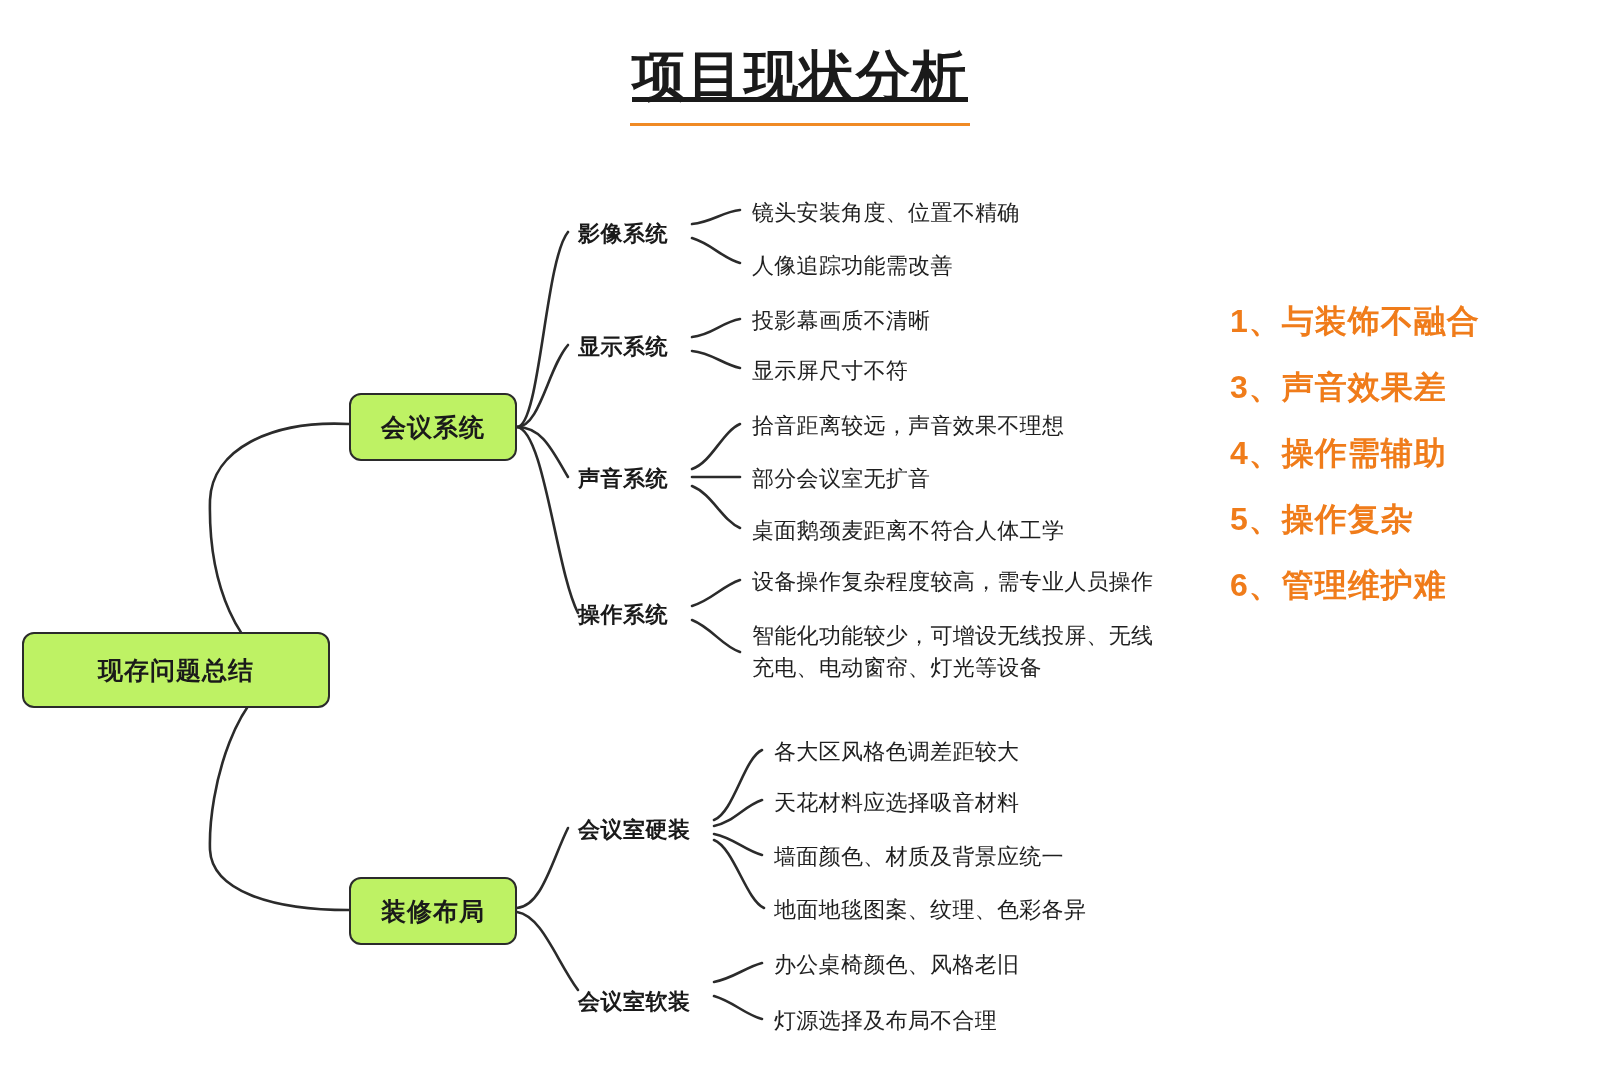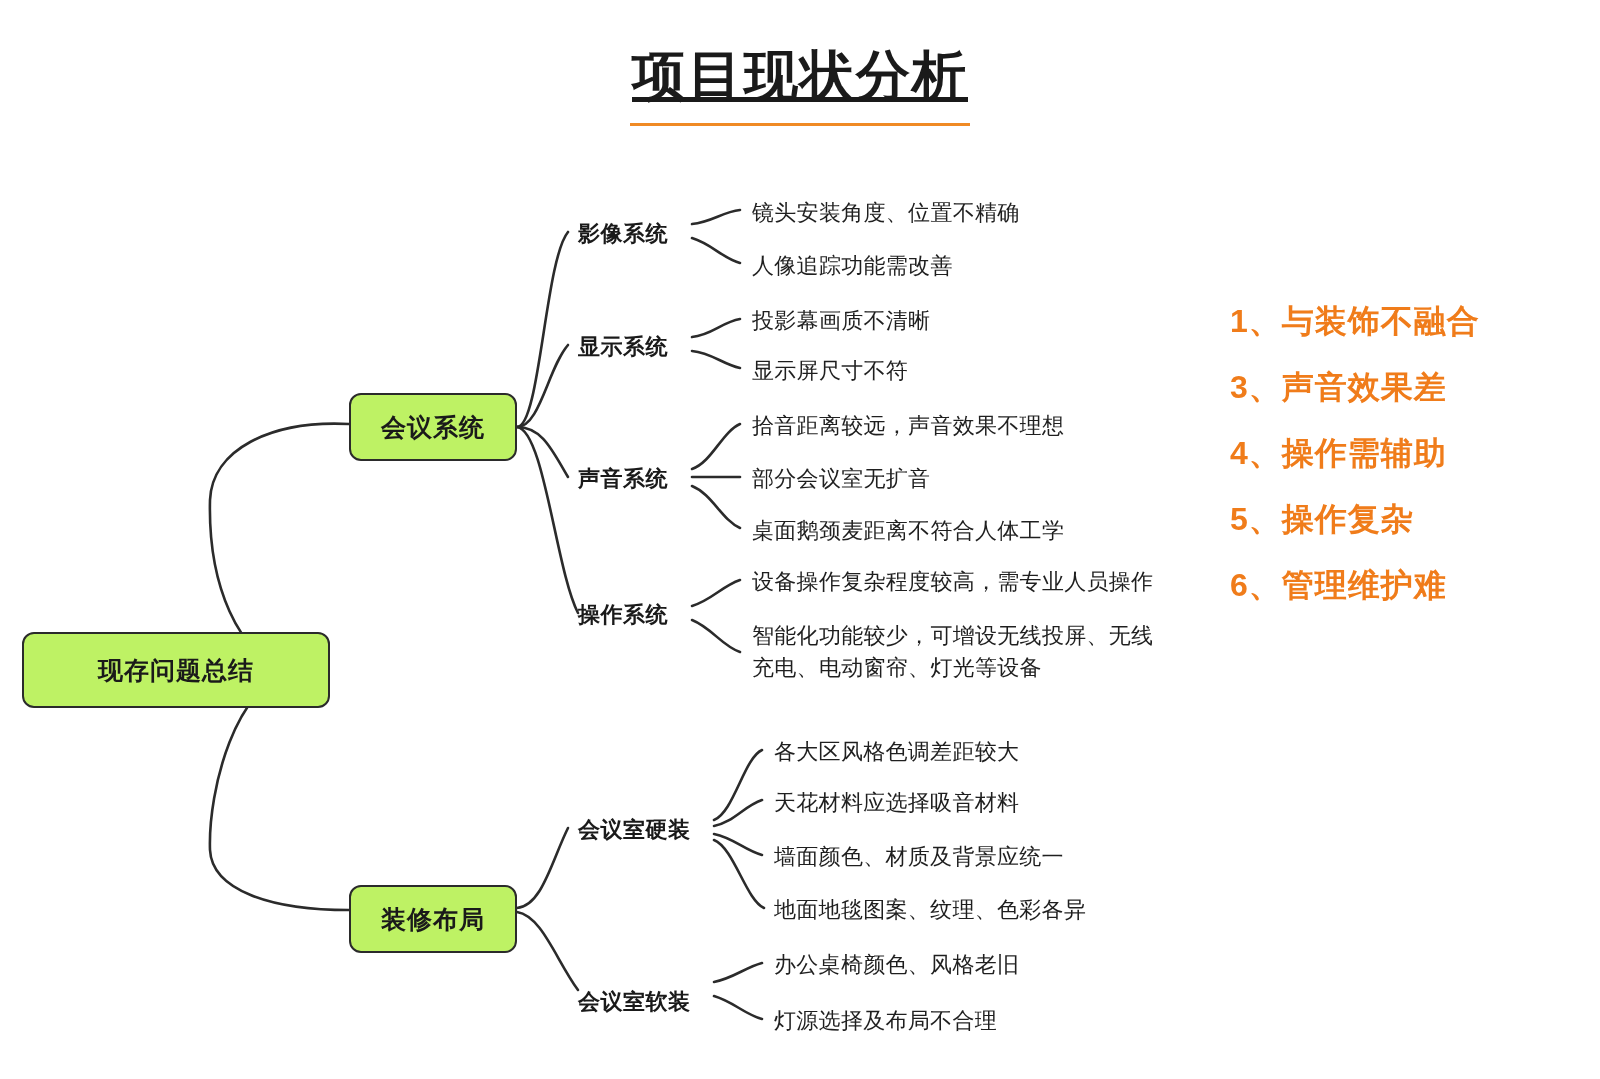--- a/index.html
+++ b/index.html
@@ -74,21 +74,20 @@
     left: 349px;
     top: 393px;
     width: 168px;
     height: 68px;
   }
   #branch-node-1 {
     left: 349px;
     top: 877px;
     width: 168px;
     height: 68px;
-    margin-top: 8px;
   }
 
   .sub-label {
     position: absolute;
     font-size: 22px;
     font-weight: 700;
     color: #1a1a1a;
     letter-spacing: 0.5px;
     white-space: nowrap;
   }

